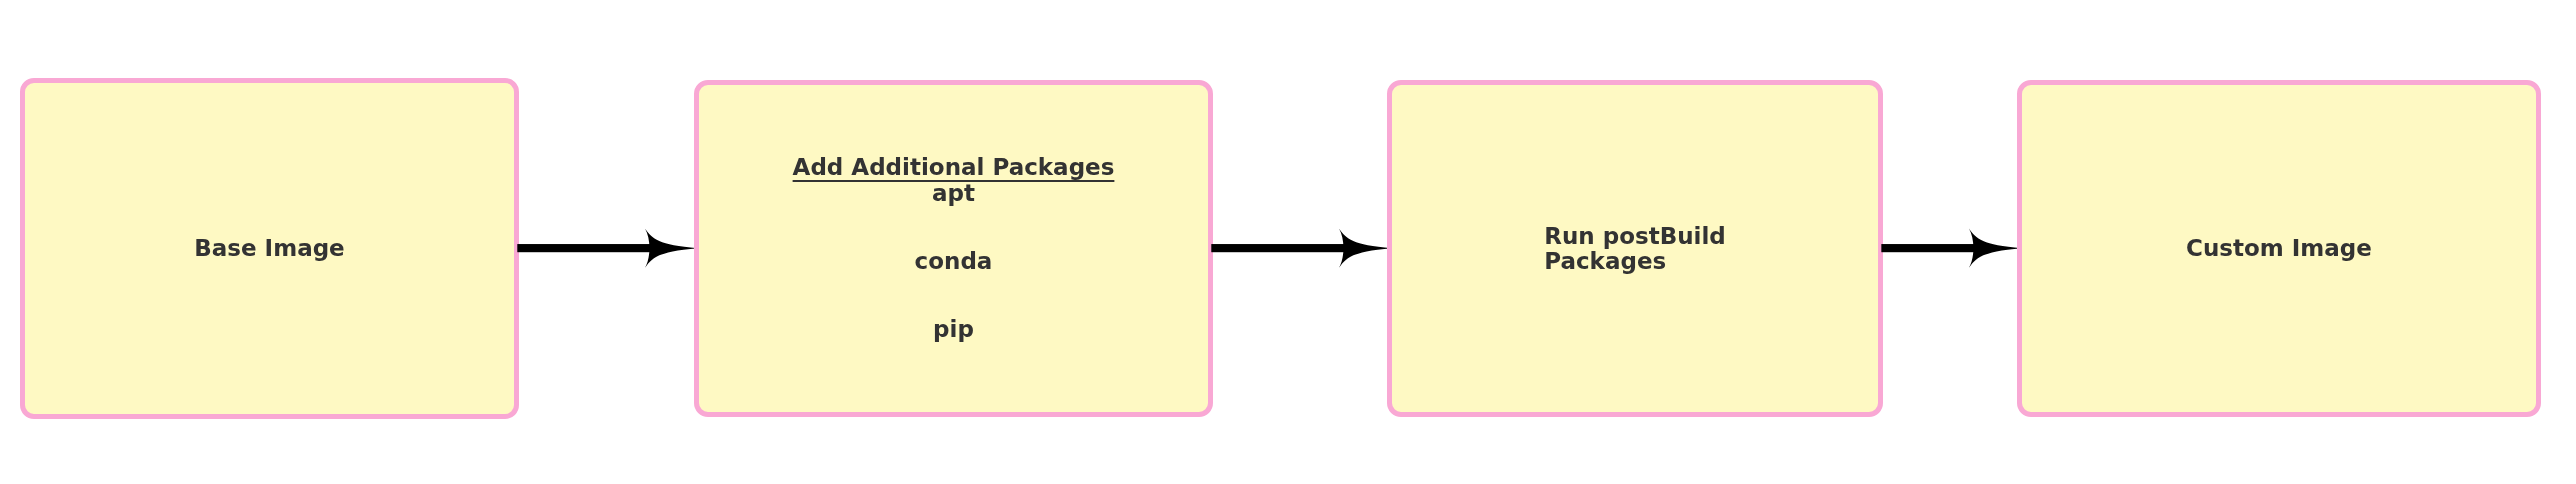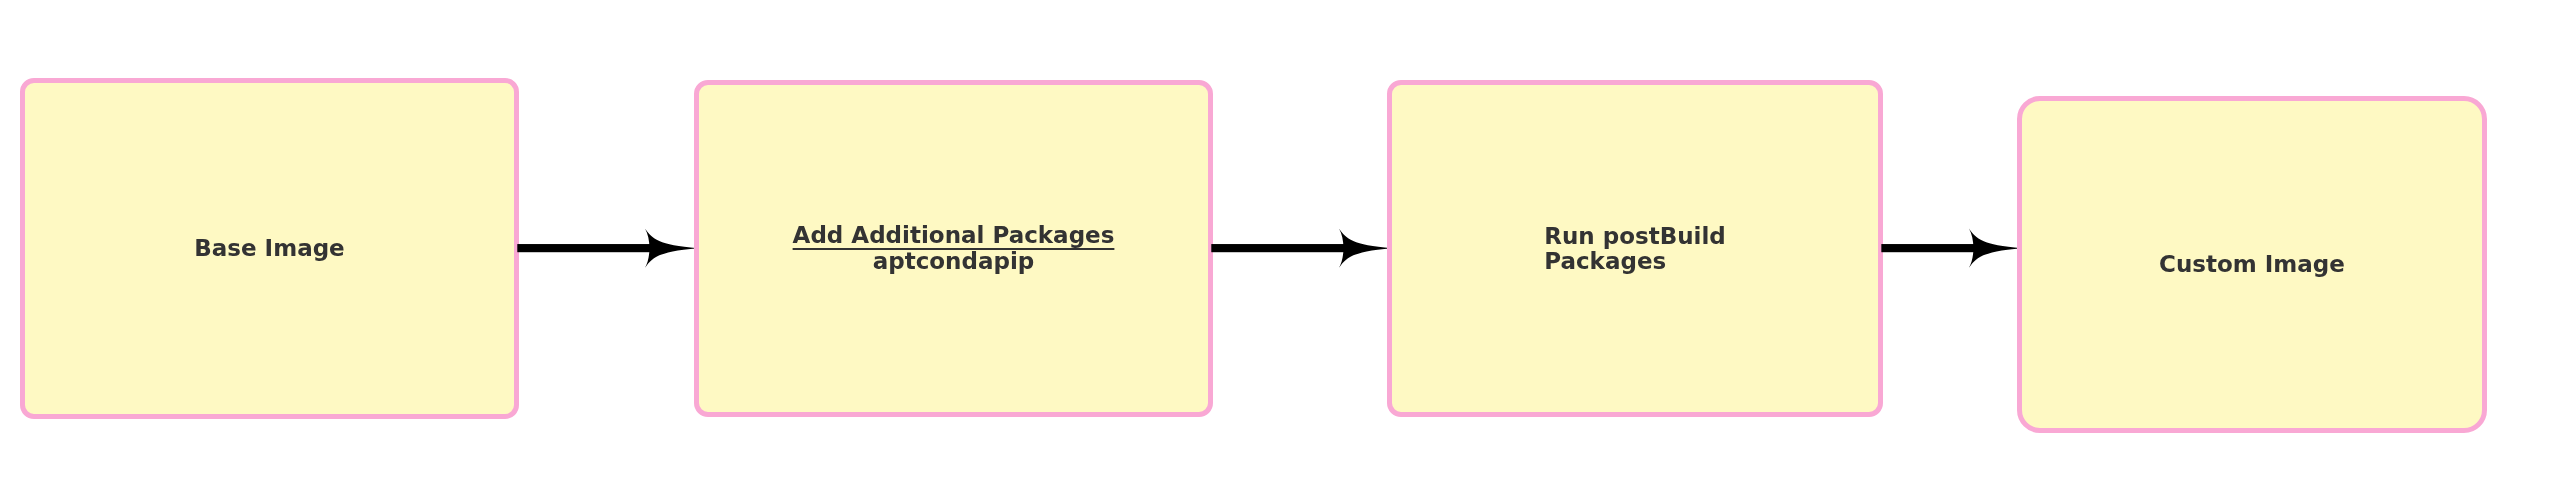--- a/index.html
+++ b/index.html
@@ -50,36 +50,37 @@
     font-size: 23px;
     line-height: 25px;
     text-decoration: underline;
     text-underline-offset: 5.2px;
     text-decoration-thickness: 1.5px;
     padding-bottom: 1.5px;
   }
 
   .node-list {
     display: flex;
-    flex-direction: row;
+    flex-direction: column;
     align-items: center;
+    gap: 43px;
   }
 
   .node-list-item {
     color: #333333;
     font-weight: bold;
     font-size: 23px;
     line-height: 25px;
   }
 
   
   #node-base-image    { left: 20px;   top: 78px; width: 499px; height: 341px; }
   #node-add-packages  { left: 694px;  top: 80px; width: 519px; height: 337px; }
   #node-post-build    { left: 1387px; top: 80px; width: 496px; height: 337px; }
-  #node-custom-image  { left: 2017px; top: 96px; width: 470px; height: 337px; border-radius: 23px; }
+  #node-custom-image  { left: 2017px; top: 80px; width: 524px; height: 337px; }
 
   
   .connector {
     position: absolute;
     top: 224px;
     height: 49px;
   }
   .connector svg { display: block; }
 
   #connector-1 { left: 517px;  width: 181px; }

